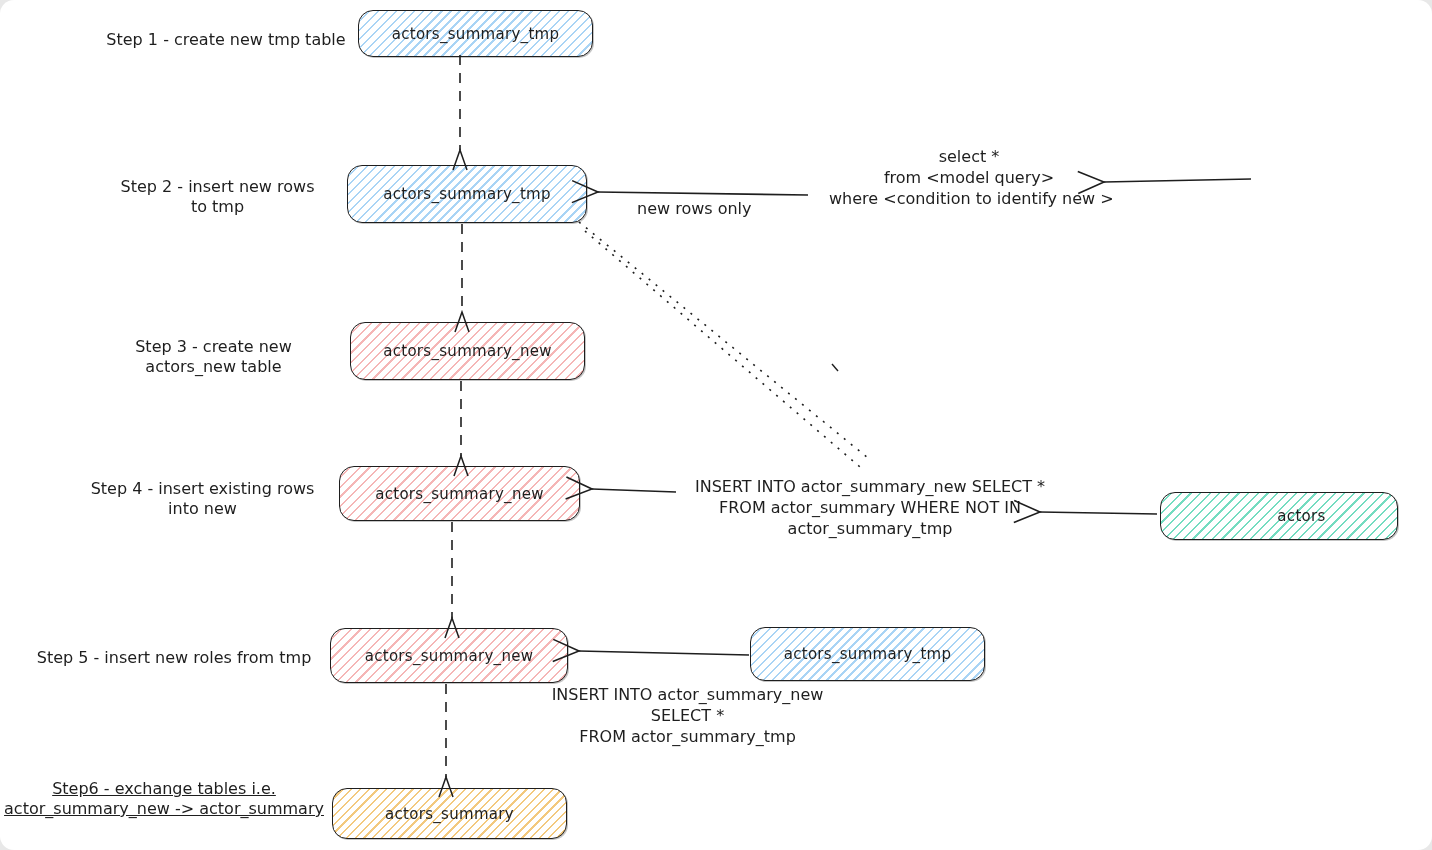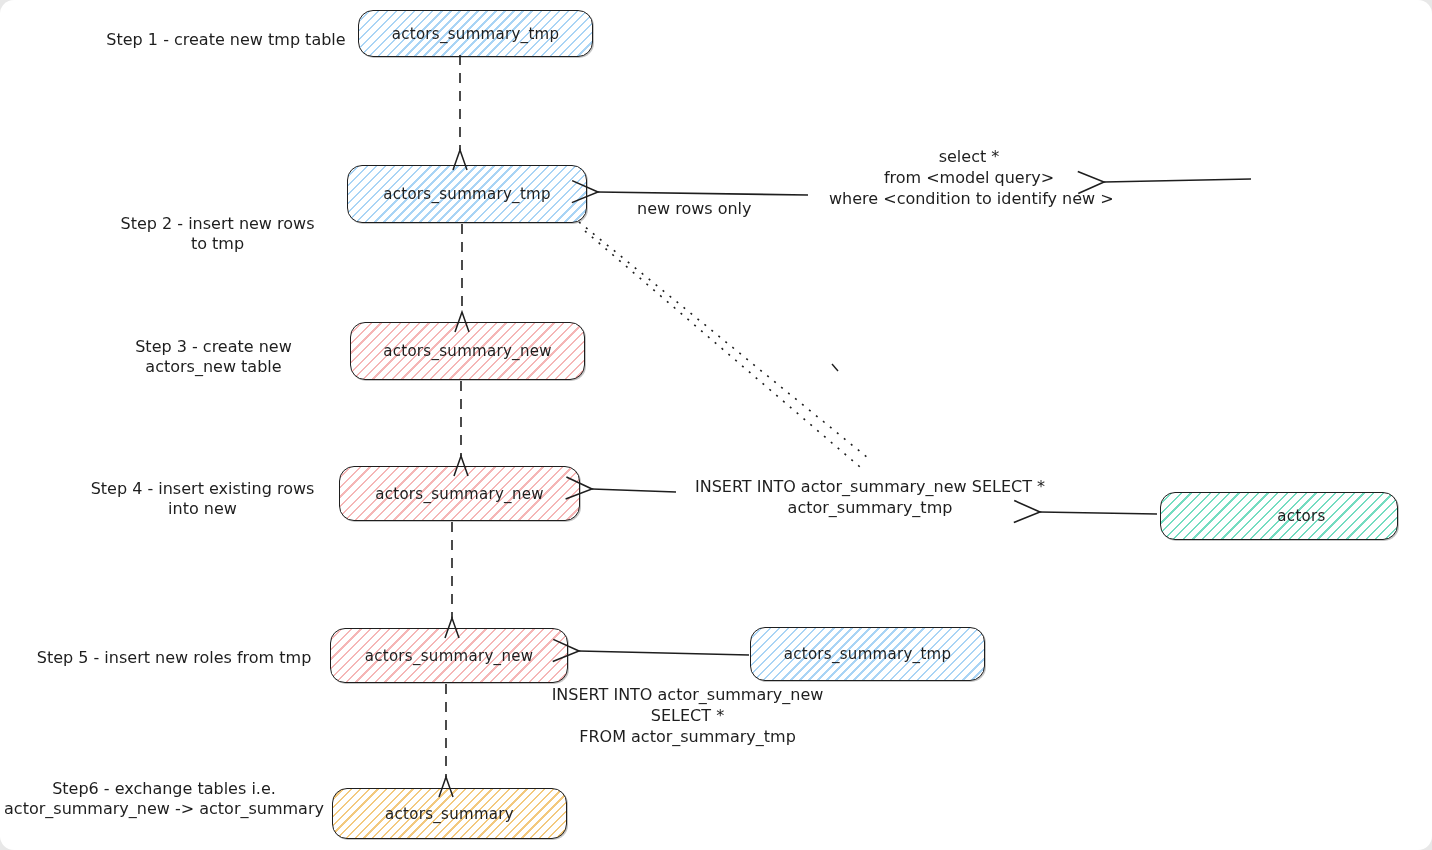--- a/index.html
+++ b/index.html
@@ -56,36 +56,36 @@
   }
 </style>
 </head>
 <body>
 
 <div class="canvas">
 
   <div class="steplabel" style="left:100px;top:30px;width:252px;">
     <div>Step 1 - create new tmp table</div>
   </div>
-  <div class="steplabel" style="left:110px;top:177px;width:215px;margin-top:37px;">
+  <div class="steplabel" style="left:110px;top:177px;width:215px;">
     <div>Step 2 - insert new rows</div>
     <div>to tmp</div>
   </div>
   <div class="steplabel" style="left:116px;top:337px;width:195px;">
     <div>Step 3 - create new</div>
     <div>actors_new table</div>
   </div>
   <div class="steplabel" style="left:85px;top:479px;width:235px;">
     <div>Step 4 - insert existing rows</div>
     <div>into new</div>
   </div>
   <div class="steplabel" style="left:33px;top:648px;width:282px;">
     <div>Step 5 - insert new roles from tmp</div>
   </div>
-  <div class="steplabel" style="left:4px;top:779px;width:320px;">
+  <div class="steplabel" style="left:4px;top:779px;width:320px;text-decoration:underline;">
     <div>Step6 - exchange tables i.e.</div>
     <div>actor_summary_new -&gt; actor_summary</div>
   </div>
 
   <div class="node blue" style="left:358px;top:10px;width:235px;height:47px;">
     <span>actors_summary_tmp</span>
   </div>
   <div class="node blue" style="left:347px;top:165px;width:240px;height:58px;">
     <span>actors_summary_tmp</span>
   </div>
@@ -115,20 +115,21 @@
   <div class="annot left" style="left:637px;top:198px;">
     <span>new rows only</span>
   </div>
   <div class="annot" style="left:829px;top:146px;width:280px;">
     <div>select *</div>
     <div>from &lt;model query&gt;</div>
     <div>where &lt;condition to identify new &gt;</div>
   </div>
   <div class="annot" style="left:670px;top:476px;width:400px;">
     <div>INSERT INTO actor_summary_new SELECT *</div>
+    <div>FROM actor_summary WHERE NOT IN</div>
     <div>actor_summary_tmp</div>
   </div>
   <div class="annot" style="left:540px;top:684px;width:295px;">
     <div>INSERT INTO actor_summary_new</div>
     <div>SELECT *</div>
     <div>FROM actor_summary_tmp</div>
   </div>
 
   <svg class="connectors" width="1432" height="850" viewBox="0 0 1432 850">
     <defs>

